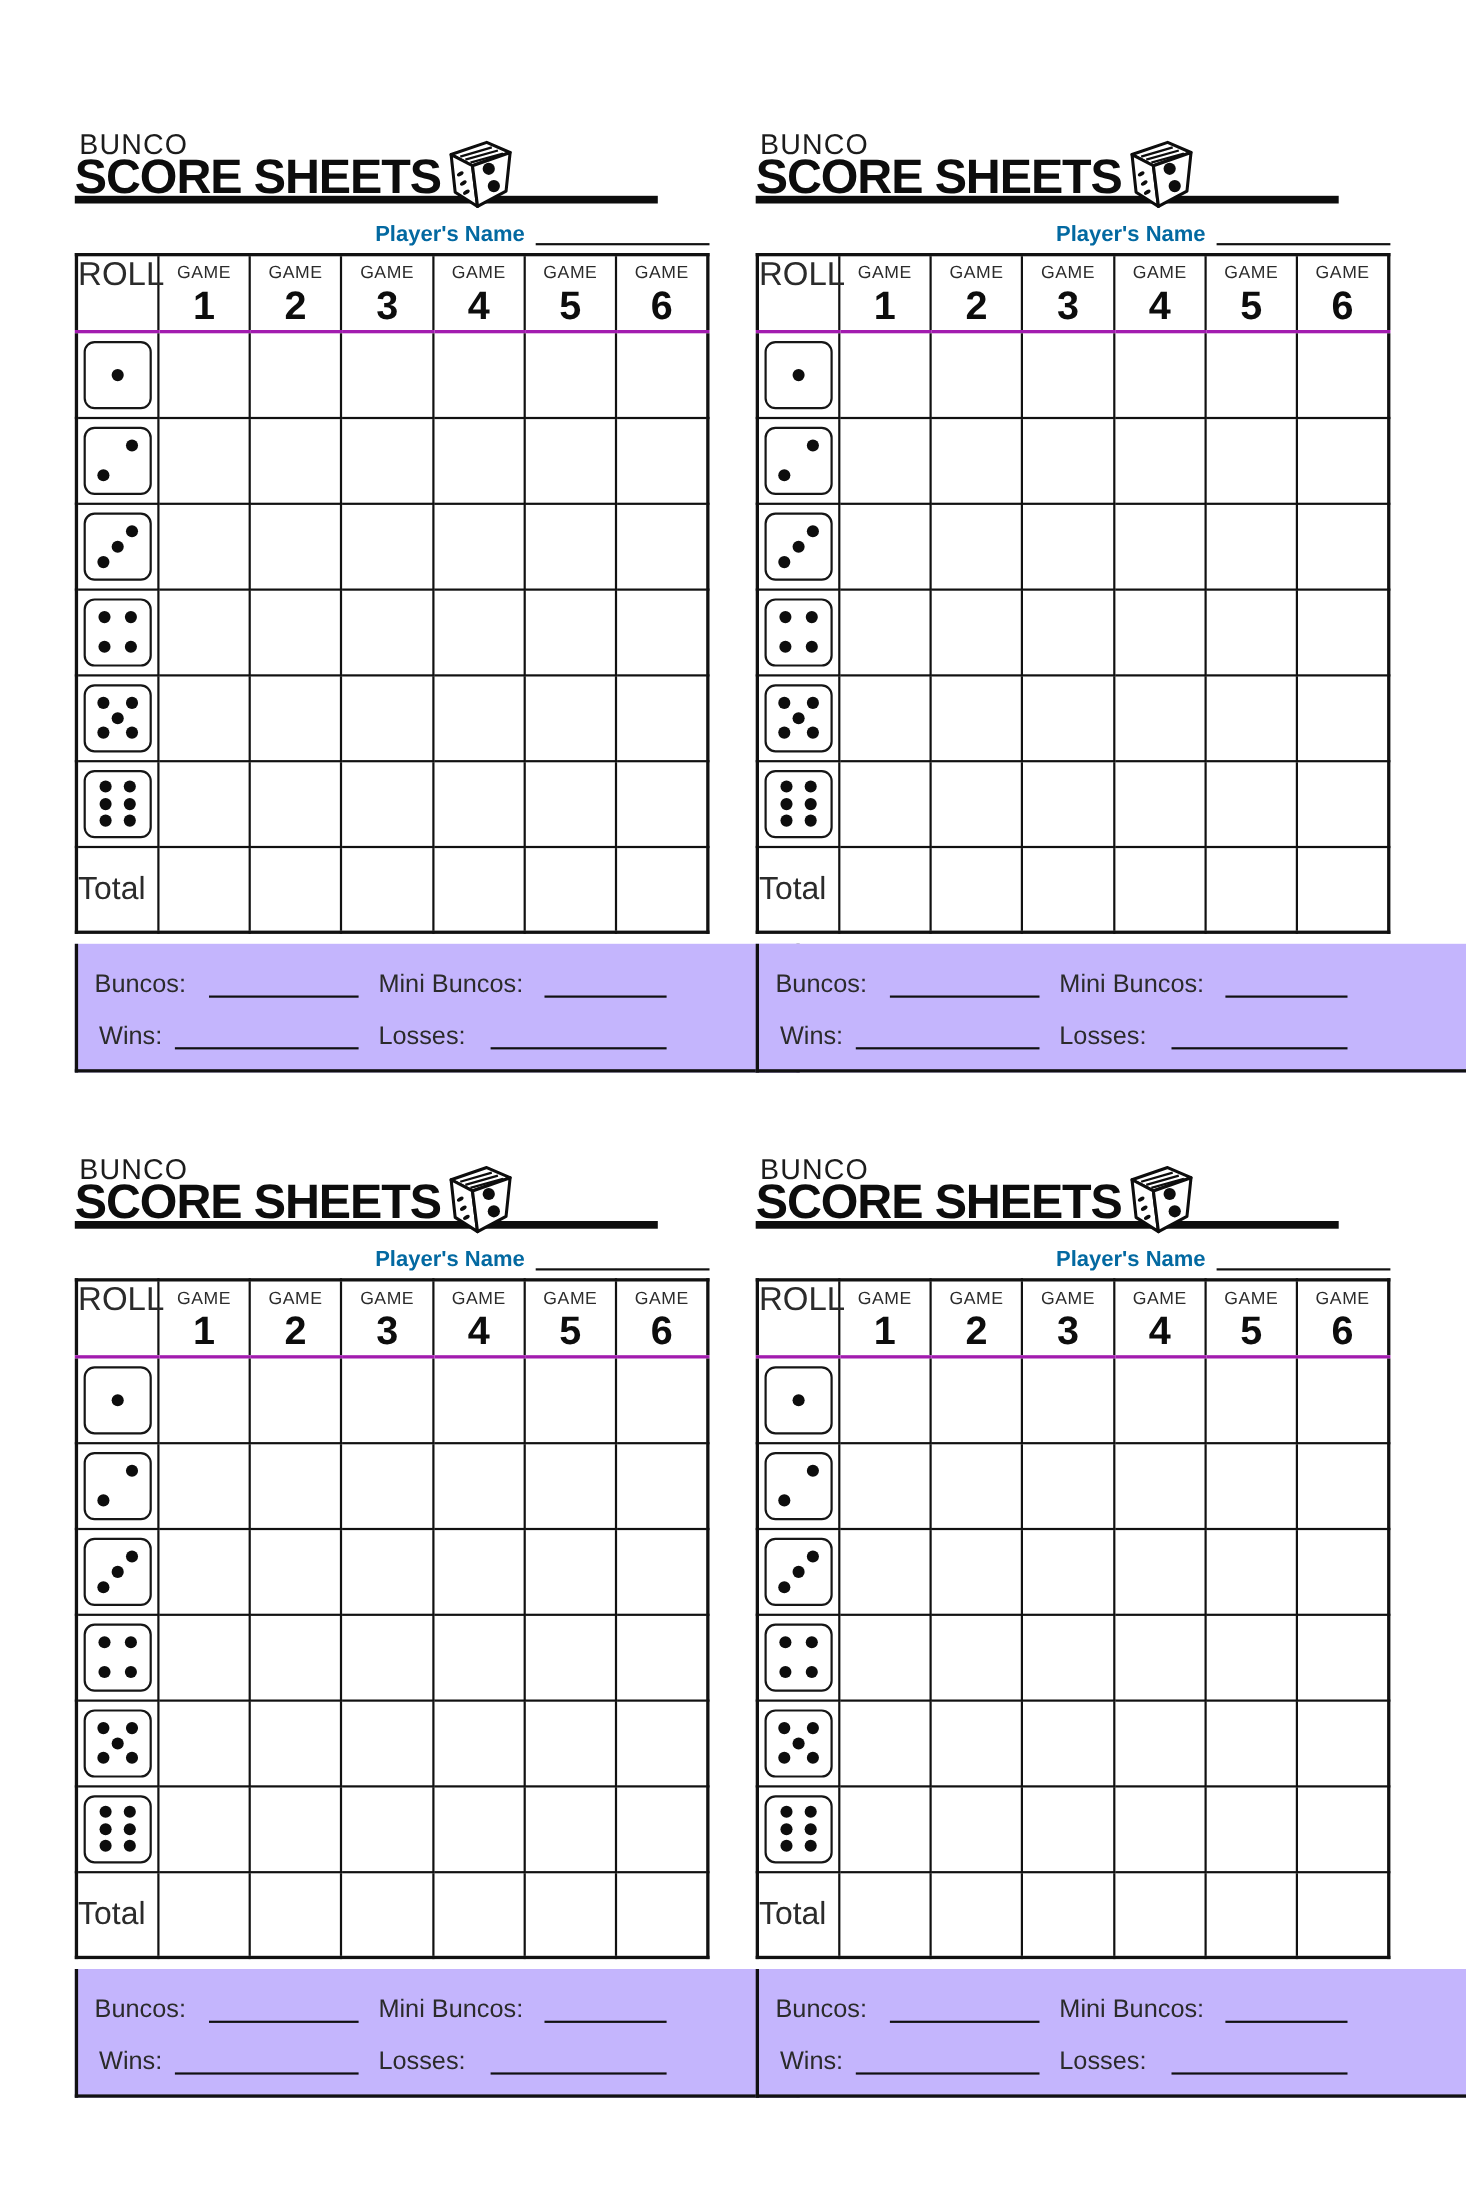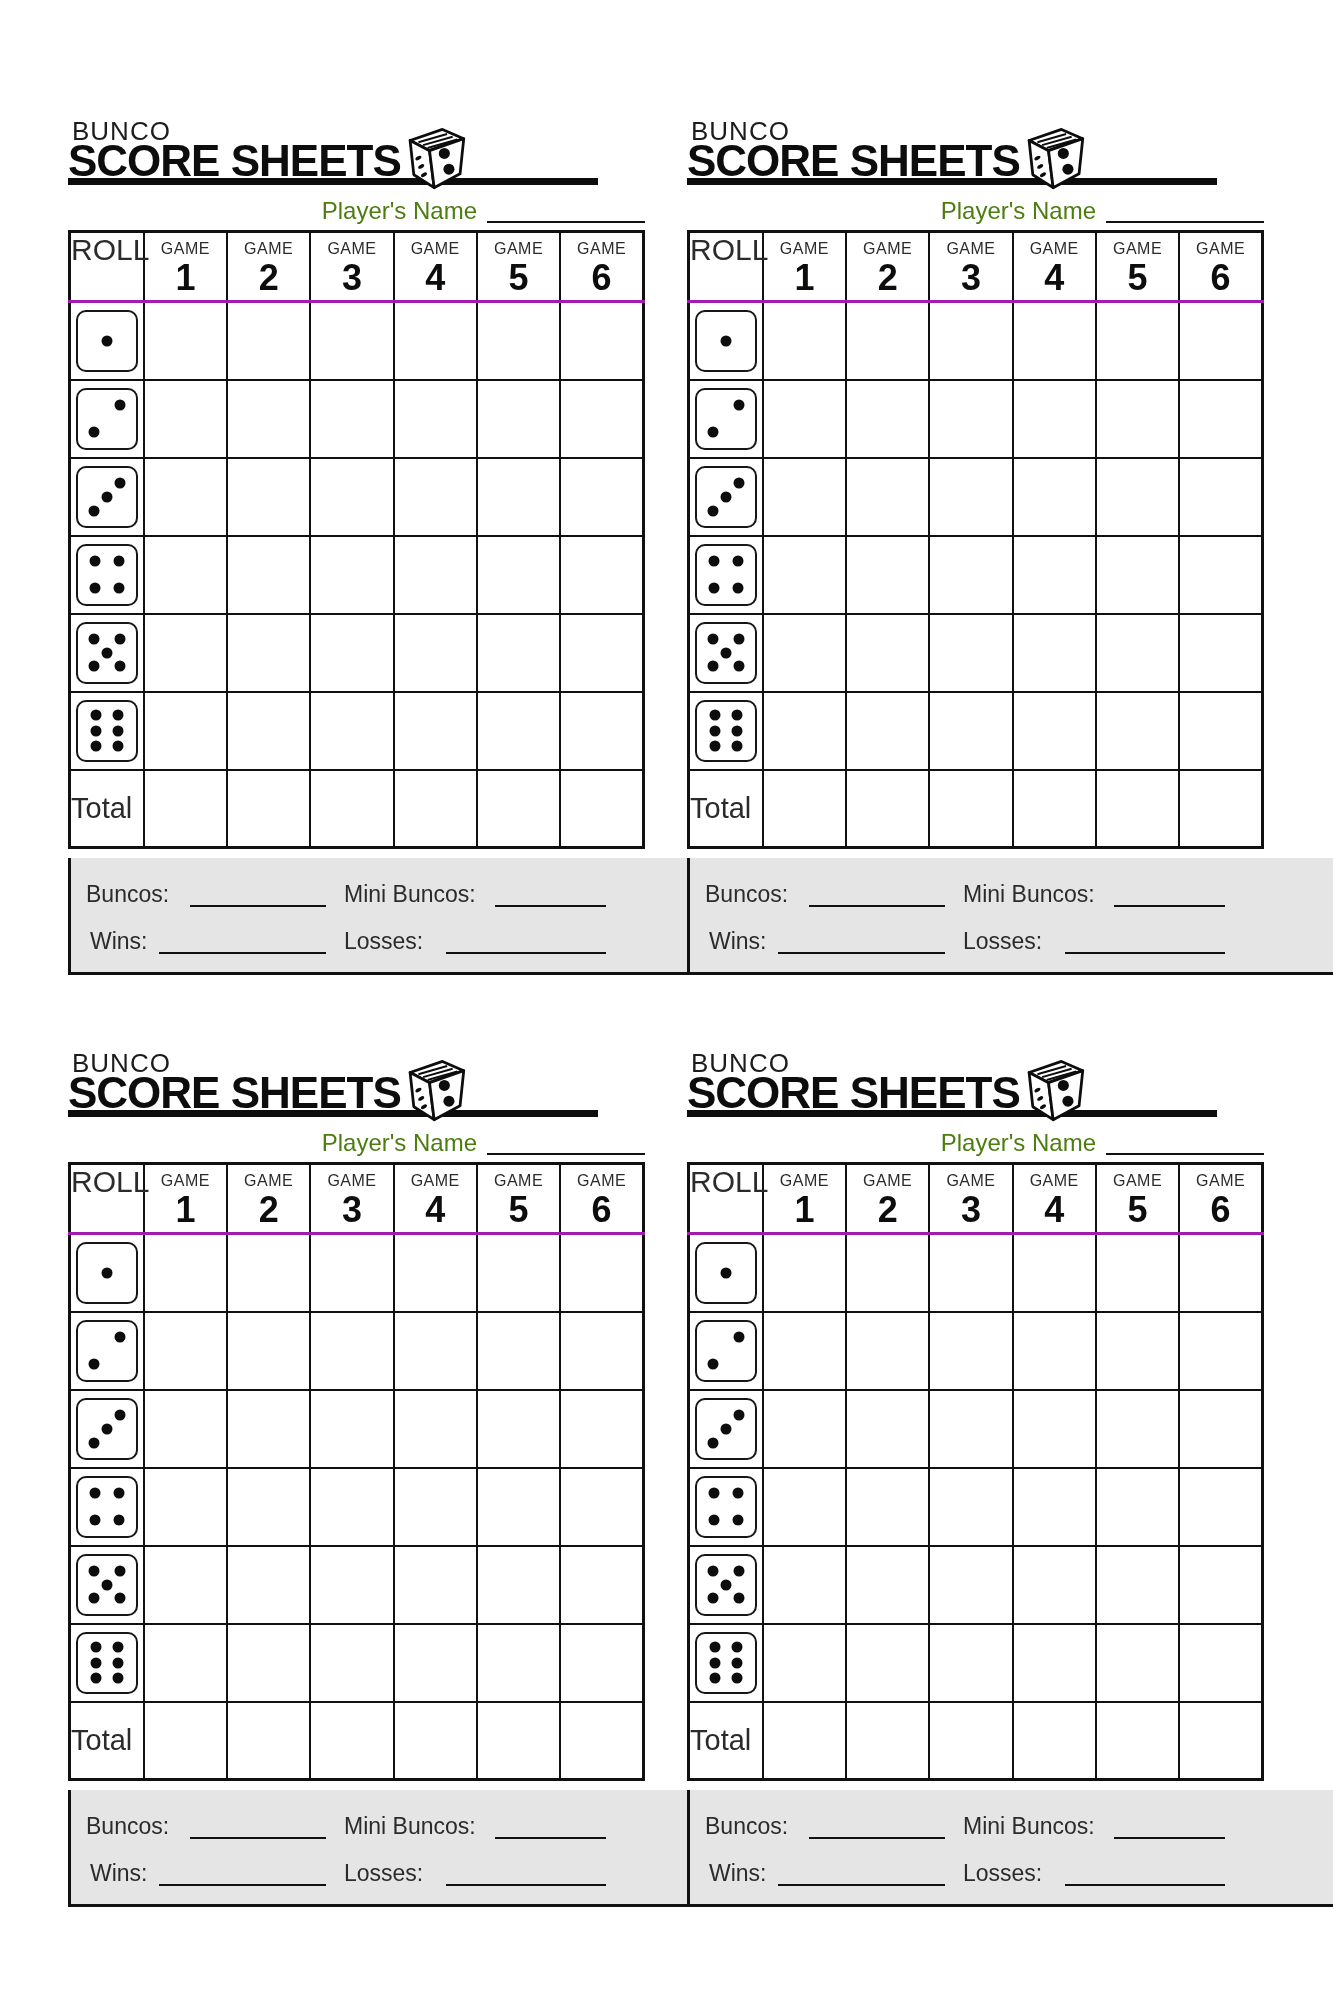--- a/index.html
+++ b/index.html
@@ -25,21 +25,21 @@
     font-weight:800; letter-spacing:-1px; color:#0d0d0d; white-space:nowrap;
   }
   .rule { position:absolute; left:0; top:60px; width:530px; height:7px; background:#0d0d0d; }
   .die-icon { position:absolute; left:331px; top:8px; z-index:2; }
 
   
   .player-row {
     position:absolute; left:0; top:80px; width:577px; height:26px;
     display:flex; justify-content:flex-end; align-items:flex-end;
   }
-  .player-label { font-size:24px; line-height:1.1; font-weight:400; color:#4d7c0f; }
+  .player-label { font-size:20px; line-height:1.1; font-weight:700; color:#0369a1; }
   .player-line { width:158px; height:0; margin-left:10px; margin-bottom:1px; border-bottom:2.5px solid #111; }
 
   
   .score-table {
     position:absolute; left:0; top:112px; width:577px;
     border-collapse:collapse; table-layout:fixed;
     border:3px solid #111;
   }
   .score-table th, .score-table td { border:2px solid #111; padding:0; }
   .score-table thead th { border-bottom:3px solid #a21caf; height:70px; vertical-align:top; }
@@ -62,21 +62,21 @@
     background:#0d0d0d; transform:translate(-50%,-50%);
   }
   .total-cell {
     font-size:29px; font-weight:300; color:#2b2b2b;
     text-align:left; padding-left:12px;
   }
 
   
   .sheet-footer {
     position:absolute; left:0; top:740px; width:659px; height:117px;
-    border:3px solid #111; border-top:none; background:#e5e5e5;
+    border:3px solid #111; border-top:none; background:#c4b5fd;
   }
   .frow { position:relative; height:47px; }
   .frow.first { margin-top:11px; }
   .flabel { position:absolute; font-size:23px; font-weight:300; color:#2b2b2b; bottom:8px; }
   .fline  { position:absolute; height:0; border-bottom:2.5px solid #111; bottom:9px; }
   .lbl-buncos { left:15px; }       .line-buncos { left:119px; width:136px; }
   .lbl-mini   { left:273px; }      .line-mini   { left:424px; width:111px; }
   .lbl-wins   { left:19px; }       .line-wins   { left:88px;  width:167px; }
   .lbl-losses { left:273px;margin-top:32px; }      .line-losses { left:375px; width:160px; }
 </style>

